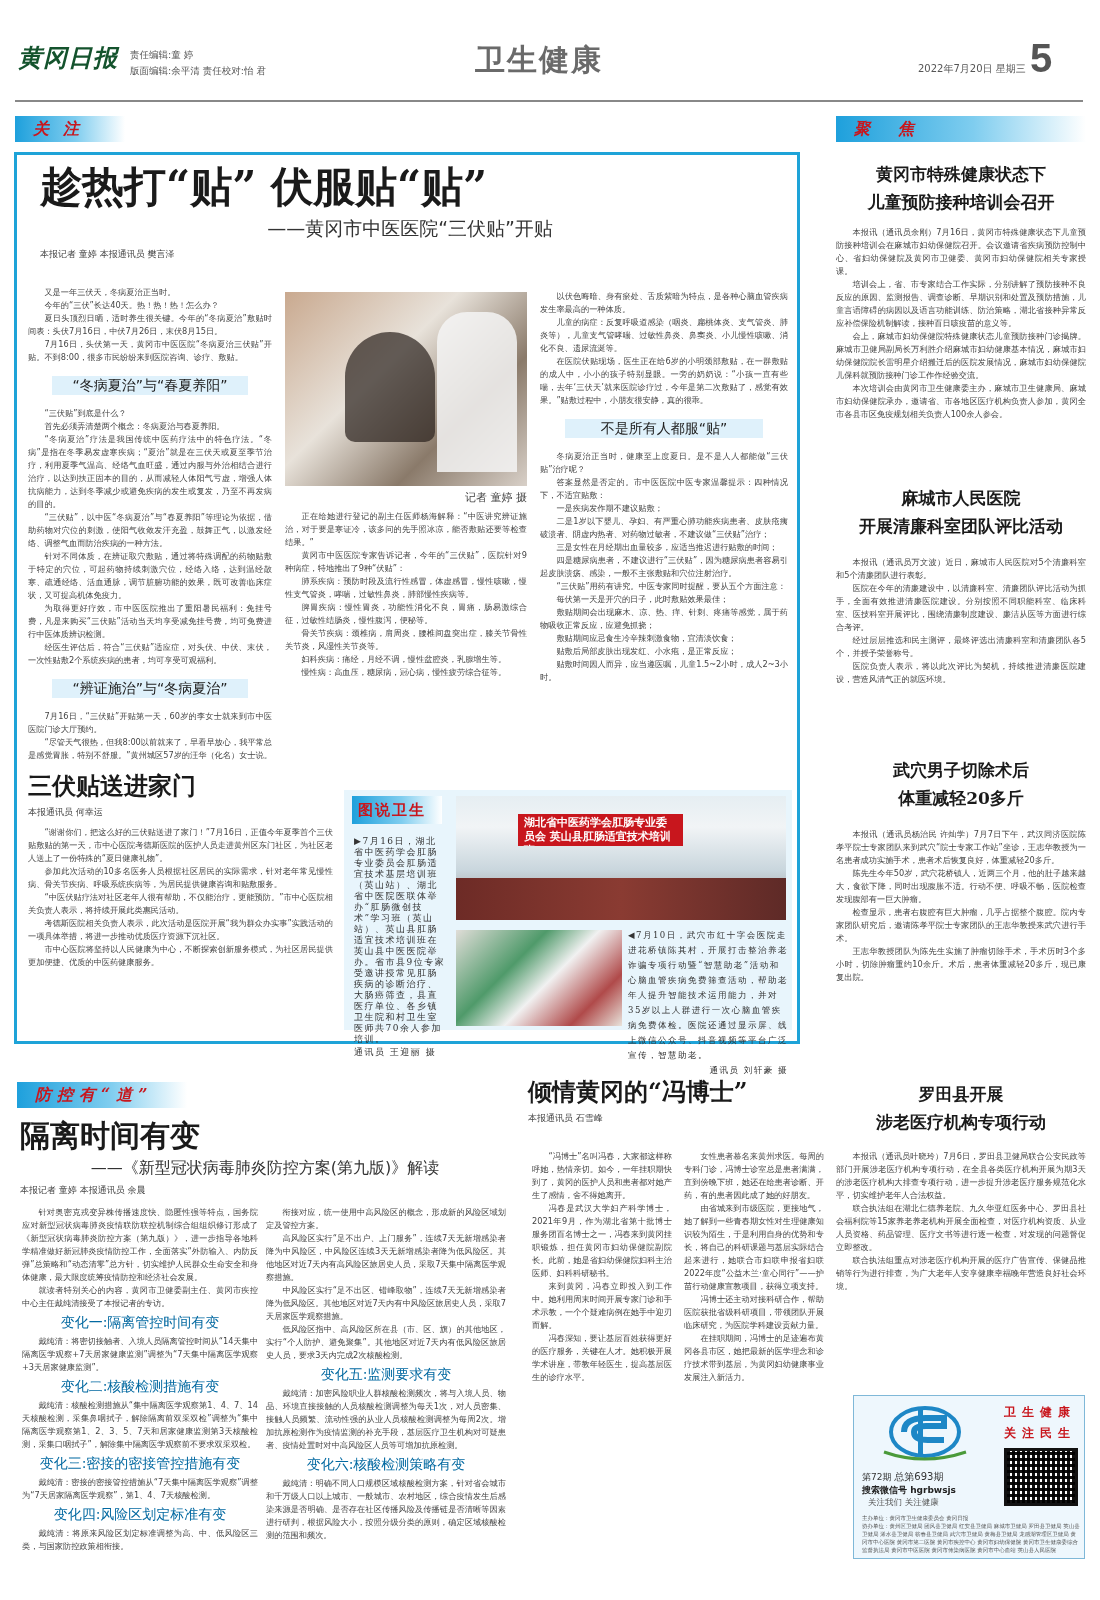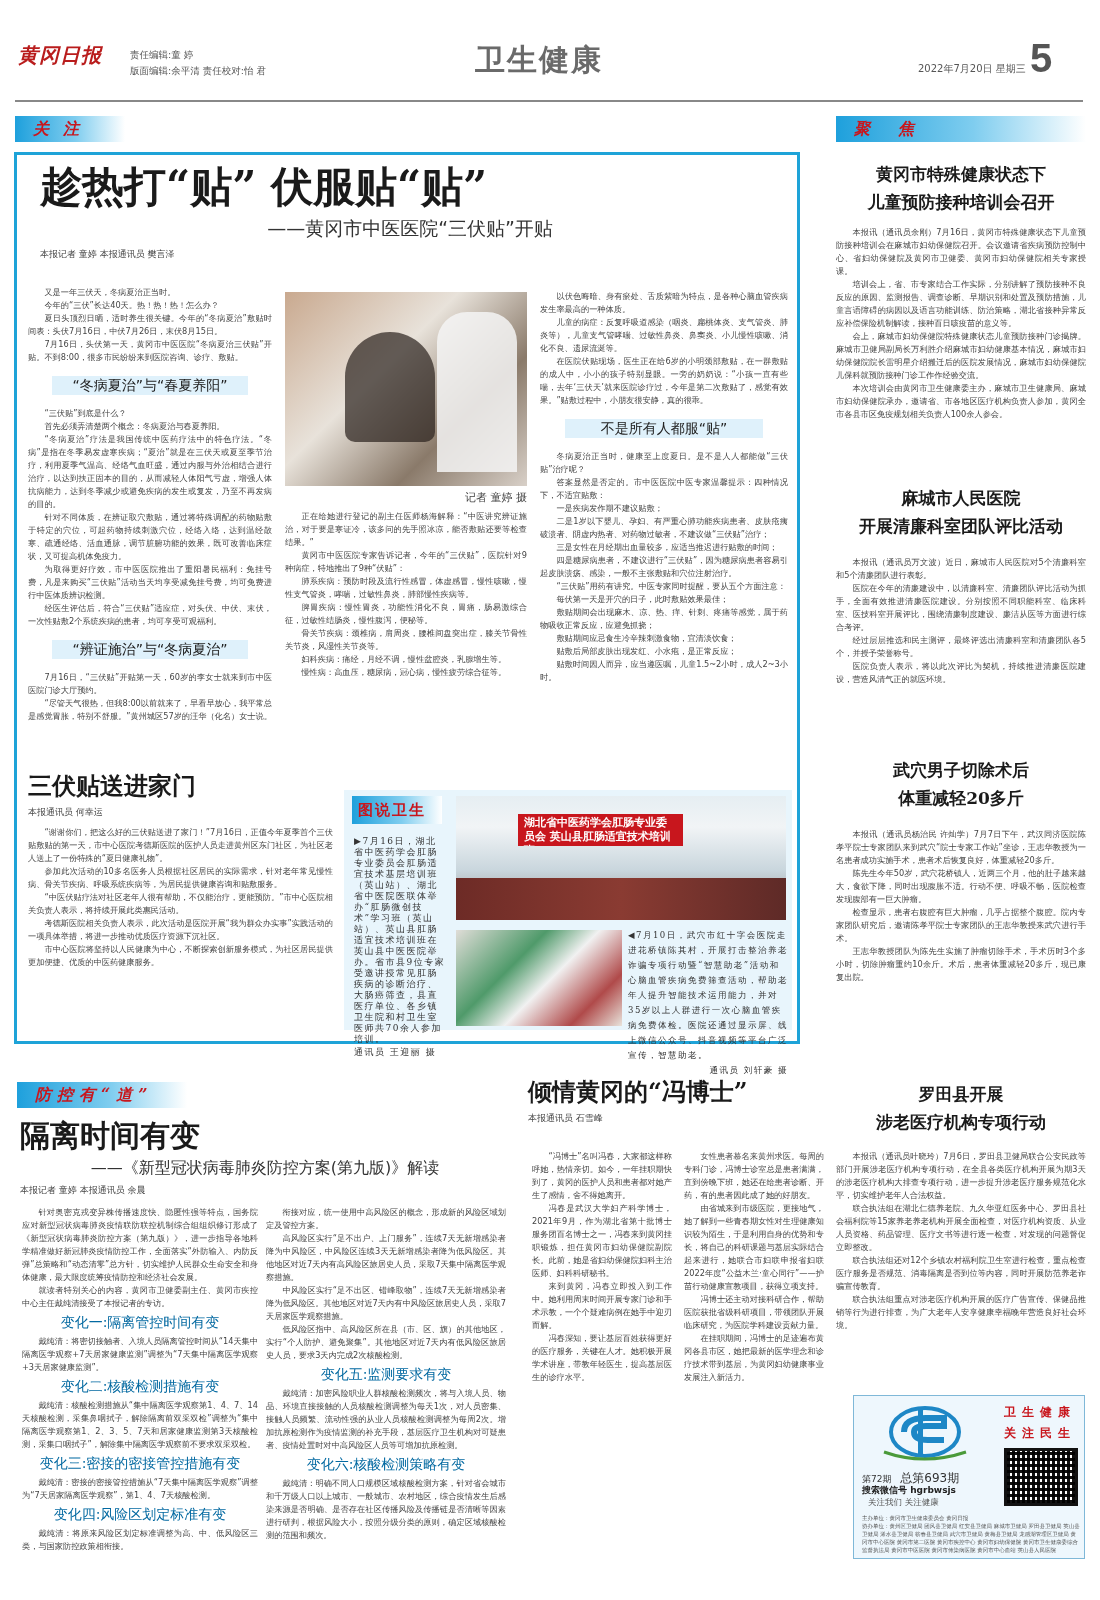--- a/index.html
+++ b/index.html
@@ -1,18 +1,18 @@
 <!DOCTYPE html>
 <html><head>
 <meta charset="utf-8">
 <style>
 *{box-sizing:border-box;margin:0;padding:0}
 body{width:1100px;height:1600px;background:#fff;font-family:"DejaVu Sans",sans-serif;color:#333;position:relative;overflow:hidden}
 .abs{position:absolute}
-.mast-logo{left:18px;top:42px;font-family:"DejaVu Serif",serif;font-size:20px;font-weight:bold;color:#b91c1c;letter-spacing:1px;font-style:italic}
+.mast-logo{left:18px;top:42px;font-family:"DejaVu Serif",serif;font-size:24px;font-weight:bold;color:#14532d;letter-spacing:1px;font-style:italic}
 .editors{left:130px;top:47px;font-size:9.5px;color:#555;line-height:16px}
 .section-title{left:475px;top:40px;font-size:30px;font-weight:bold;color:#6a6a6a;letter-spacing:2px}
 .date{left:918px;top:62px;font-size:10px;color:#555}
 .pageno{left:1030px;top:36px;font-size:40px;font-weight:bold;color:#555;font-family:"Liberation Sans",sans-serif}
 .rule{left:15px;top:100px;width:1068px;height:2px;background:#888}
 .tag{height:26px;background:linear-gradient(90deg,#1ea0dc 0%,#7fcdef 55%,#fff 100%);color:#c8161d;font-family:"DejaVu Serif",serif;font-weight:bold;font-size:16px;padding-left:18px;line-height:26px;letter-spacing:14px;font-style:italic}
 .frame{border:3px solid #1ea3d8}
 .headline{font-family:"DejaVu Serif",serif;font-weight:bold;color:#1a1a1a;text-align:left}
 .sub{text-align:center;color:#333}
 .byline{font-size:9px;color:#444}
@@ -50,20 +50,21 @@
 
 <div class="abs body" style="left:28px;top:286px;width:244px">
   <p>又是一年三伏天，冬病夏治正当时。</p>
   <p>今年的“三伏”长达40天。热！热！热！怎么办？</p>
   <p>夏日头顶烈日晒，适时养生很关键。今年的“冬病夏治”敷贴时间表：头伏7月16日，中伏7月26日，末伏8月15日。</p>
   <p>7月16日，头伏第一天，黄冈市中医医院“冬病夏治三伏贴”开贴。不到8:00，很多市民纷纷来到医院咨询、诊疗、敷贴。</p>
   <div class="subhead" style="text-indent:0">“冬病夏治”与“春夏养阳”</div>
   <p>“三伏贴”到底是什么？</p>
   <p>首先必须弄清楚两个概念：冬病夏治与春夏养阳。</p>
   <p>“冬病夏治”疗法是我国传统中医药疗法中的特色疗法。“冬病”是指在冬季易发虚寒疾病；“夏治”就是在三伏天或夏至季节治疗，利用夏季气温高、经络气血旺盛，通过内服与外治相结合进行治疗，以达到扶正固本的目的，从而减轻人体阳气亏虚，增强人体抗病能力，达到冬季减少或避免疾病的发生或复发，乃至不再发病的目的。</p>
+  <p>“三伏贴”，以中医“冬病夏治”与“春夏养阳”等理论为依据，借助药物对穴位的刺激，使阳气收敛发汗充盈，鼓舞正气，以激发经络、调整气血而防治疾病的一种方法。</p>
   <p>针对不同体质，在辨证取穴敷贴，通过将特殊调配的药物贴敷于特定的穴位，可起药物持续刺激穴位，经络入络，达到温经散寒、疏通经络、活血通脉，调节脏腑功能的效果，既可改善临床症状，又可提高机体免疫力。</p>
   <p>为取得更好疗效，市中医医院推出了重阳暑民福利：免挂号费，凡是来购买“三伏贴”活动当天均享受减免挂号费，均可免费进行中医体质辨识检测。</p>
   <p>经医生评估后，符合“三伏贴”适应症，对头伏、中伏、末伏，一次性贴敷2个系统疾病的患者，均可享受可观福利。</p>
   <div class="subhead" style="text-indent:0">“辨证施治”与“冬病夏治”</div>
   <p>7月16日，“三伏贴”开贴第一天，60岁的李女士就来到市中医医院门诊大厅预约。</p>
   <p>“尽管天气很热，但我8:00以前就来了，早看早放心，我平常总是感觉胃胀，特别不舒服。”黄州城区57岁的汪华（化名）女士说。</p>
 </div>
 
 <div class="abs photo" style="left:285px;top:292px;width:242px;height:194px">
   <div style="position:absolute;left:60px;top:40px;width:90px;height:110px;background:#2a211c;border-radius:45px 45px 10px 10px;opacity:.7"></div>
@@ -204,34 +205,33 @@
   <p>在挂职期间，冯博士的足迹遍布黄冈各县市区，她把最新的医学理念和诊疗技术带到基层，为黄冈妇幼健康事业发展注入新活力。</p>
 </div>
 
 <div class="abs rhead" style="left:836px;top:1080px;width:250px">
   <div>罗田县开展</div>
   <div>涉老医疗机构专项行动</div>
 </div>
 <div class="abs body" style="left:836px;top:1150px;width:250px">
   <p>本报讯（通讯员叶晓玲）7月6日，罗田县卫健局联合公安民政等部门开展涉老医疗机构专项行动，在全县各类医疗机构开展为期3天的涉老医疗机构大排查专项行动，进一步提升涉老医疗服务规范化水平，切实维护老年人合法权益。</p>
   <p>联合执法组在湖北仁德养老院、九久华亚红医务中心、罗田县社会福利院等15家养老养老机构开展全面检查，对医疗机构资质、从业人员资格、药品管理、医疗文书等进行逐一检查，对发现的问题督促立即整改。</p>
-  <p>联合执法组还对12个乡镇农村福利院卫生室进行检查，重点检查医疗服务是否规范、消毒隔离是否到位等内容，同时开展防范养老诈骗宣传教育。</p>
   <p>联合执法组重点对涉老医疗机构开展的医疗广告宣传、保健品推销等行为进行排查，为广大老年人安享健康幸福晚年营造良好社会环境。</p>
 </div>
 
 <div class="abs qrbox" style="left:853px;top:1395px;width:232px;height:164px">
   <svg style="position:absolute;left:16px;top:8px" width="110" height="62" viewBox="0 0 110 62">
     <ellipse cx="55" cy="28" rx="34" ry="24" fill="none" stroke="#1d87c6" stroke-width="4"></ellipse>
     <rect x="48" y="4" width="5" height="46" fill="#1d87c6"></rect>
     <path d="M34 28 q0 -14 22 -14 h18 v8 h-18 q-12 0 -12 6 q0 8 14 8 h16" fill="none" stroke="#1d87c6" stroke-width="6"></path>
     <path d="M14 48 q40 14 82 0" fill="none" stroke="#4a9a3a" stroke-width="3"></path>
   </svg>
   <div style="position:absolute;left:8px;top:74px;font-size:9px;color:#333">
     <span>第72期</span>
-    <span style="font-size:12px;margin-left:6px">总第693期</span>
+    <span style="font-size:10px;">总第693期</span>
   </div>
   <div style="position:absolute;left:8px;top:88px;font-size:9px;font-weight:bold;color:#222">搜索微信号 hgrbwsjs</div>
   <div style="position:absolute;left:14px;top:101px;font-size:8.5px;color:#555">关注我们  关注健康</div>
   <div style="position:absolute;left:150px;top:8px;font-size:12px;font-weight:bold;color:#c8161d;letter-spacing:6px;font-family:'DejaVu Serif',serif">
     <div>卫生健康</div>
     <div style="margin-top:4px">关注民生</div>
   </div>
   <div style="position:absolute;left:150px;top:52px;width:74px;height:58px;background:repeating-linear-gradient(90deg,#111 0 3px,#fff 3px 5px),repeating-linear-gradient(0deg,#111 0 3px,#fff 3px 6px);background-blend-mode:multiply;border:3px solid #111"></div>
   <div style="position:absolute;left:8px;top:118px;width:218px;font-size:5.5px;line-height:8px;color:#555">
     <div>主办单位：黄冈市卫生健康委员会  黄冈日报</div>

